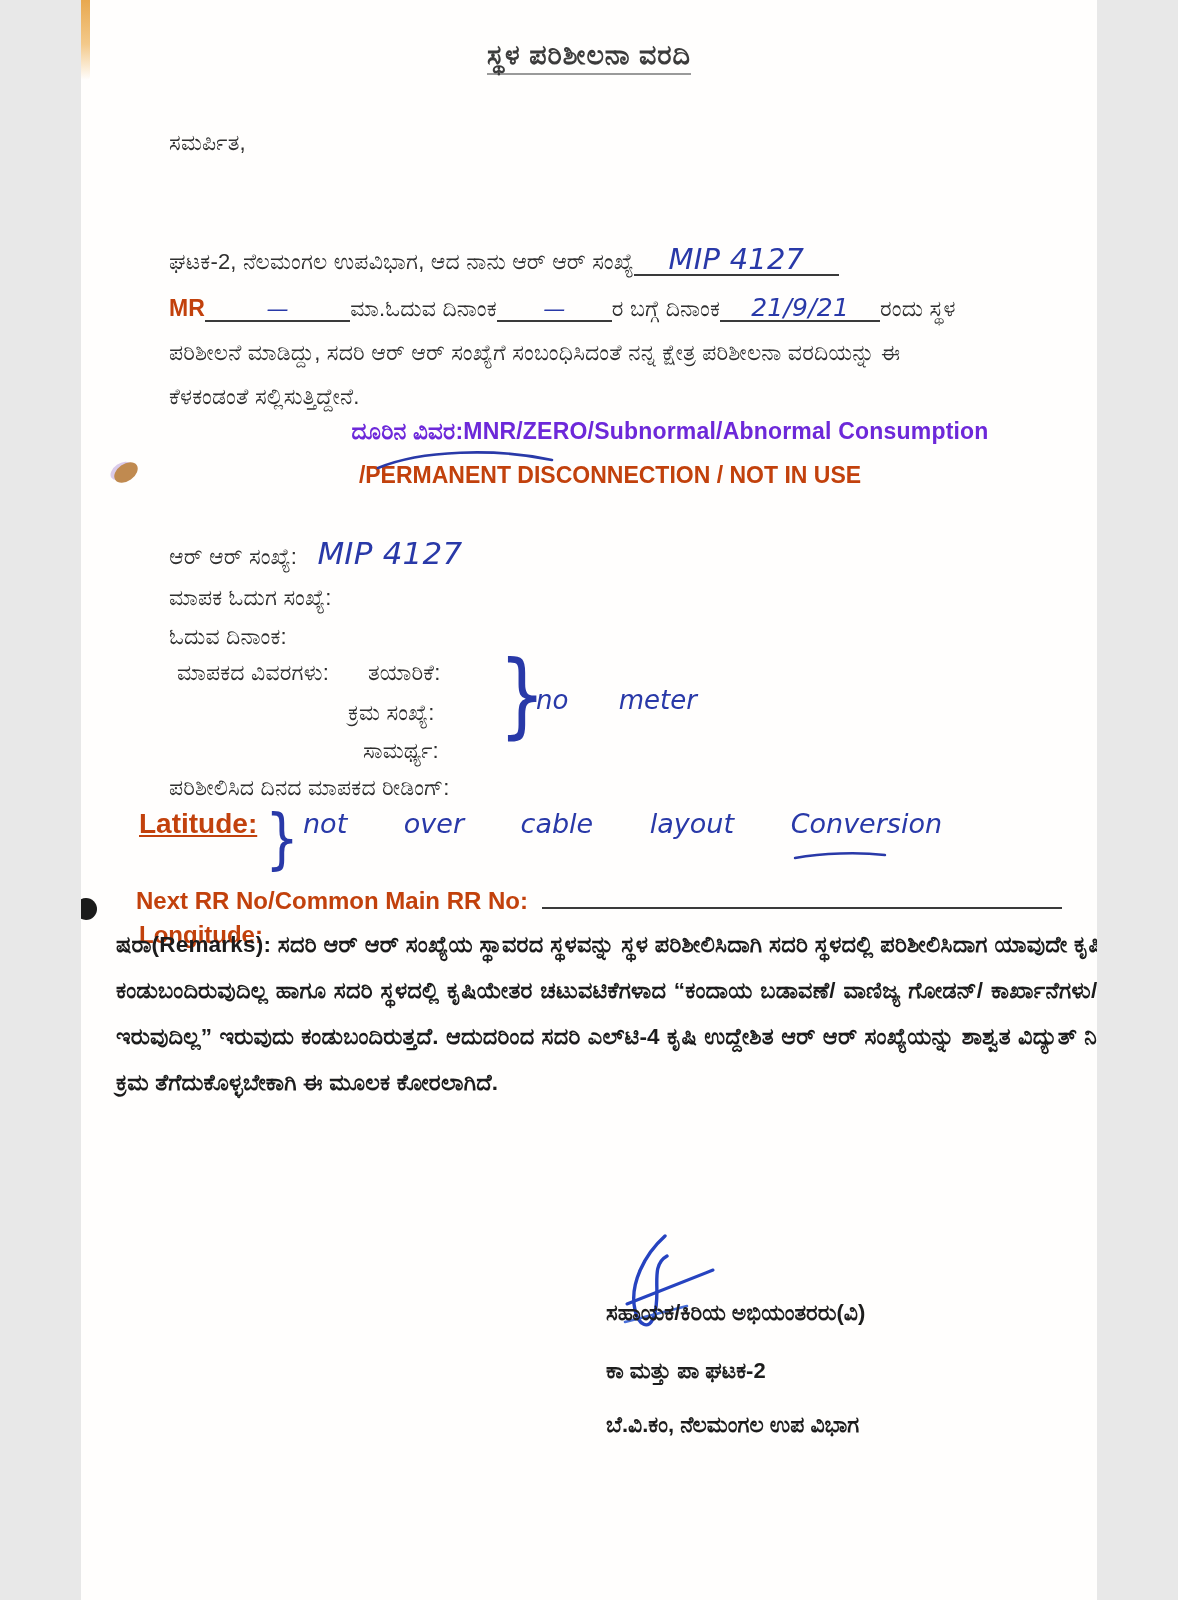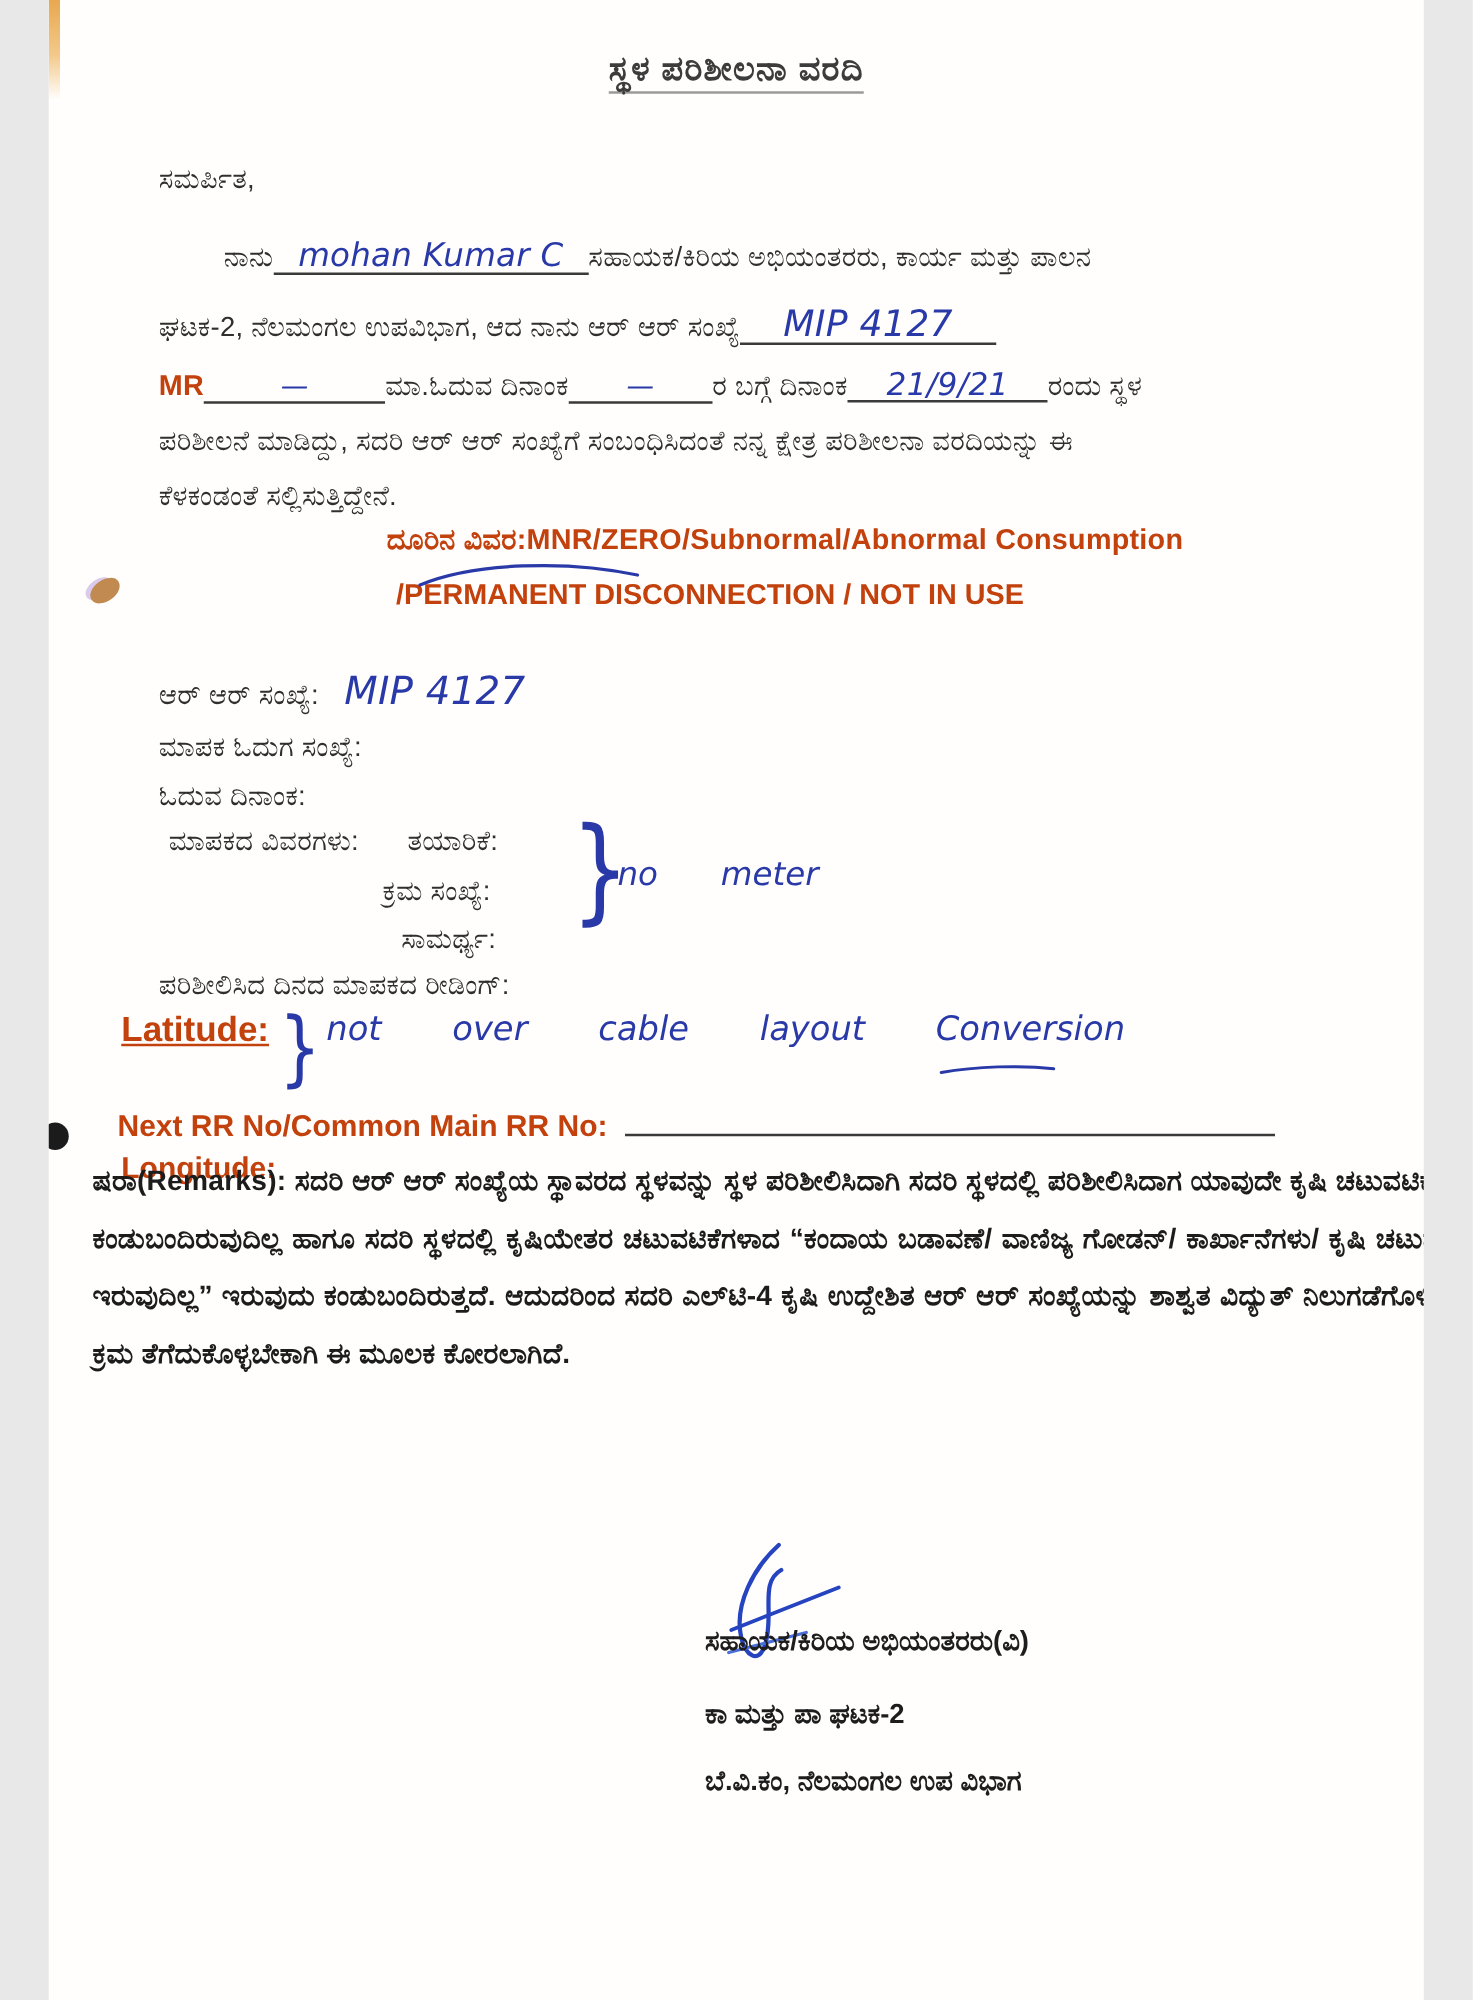--- a/index.html
+++ b/index.html
@@ -1,24 +1,24 @@
 <!DOCTYPE html>
 <html><head>
 <meta charset="utf-8">
 <style>
   html,body{margin:0;padding:0;background:#e8e8e8;}
   #page{
-    position:relative;width:1100px;height:1600px;margin:0 auto;
+    position:relative;width:1016px;height:1600px;margin:0 auto;
     background:#fffefd;overflow:hidden;
     font-family:"Liberation Sans","DejaVu Sans",sans-serif;
     color:#2e2e2e;
   }
   .abs{position:absolute;}
   .kn{font-size:22px;font-weight:500;color:#2f2f2f;letter-spacing:0.2px;}
-  .kn-b{font-weight:700;color:#c2410c;}
+  .kn-b{font-weight:700;color:#6d28d9;}
   .latin-b{font-size:23px;font-weight:700;color:#c2410c;}
   .title{
     width:100%;text-align:center;font-size:27px;font-weight:700;color:#3c3c3c;
     letter-spacing:1px;
   }
   .title span{border-bottom:2px solid #9a9a9a;padding-bottom:3px;}
   .hw{
     font-style:italic;color:#2939a8;
     font-family:"DejaVu Sans","Liberation Sans",sans-serif;
   }
@@ -64,23 +64,20 @@
   <div class="abs edge-sliver"></div>
   <div class="abs smudge"></div>
   <div class="abs ink-dot"></div>
 
   <div class="abs title" style="top:40px;left:0;">
     <span>ಸ್ಥಳ ಪರಿಶೀಲನಾ ವರದಿ</span>
   </div>
 
   <div class="abs kn" style="top:130px;left:88px;">ಸಮರ್ಪಿತ,</div>
 
-  <div class="abs kn" style="top:192px;left:140px;white-space:nowrap;">
-    <span>ನಾನು</span><span class="blank" style="width:252px;"><span class="hw" style="font-size:26px;">mohan Kumar C</span></span><span>ಸಹಾಯಕ/ಕಿರಿಯ ಅಭಿಯಂತರರು, ಕಾರ್ಯ ಮತ್ತು ಪಾಲನ</span>
-  </div>
 
   <div class="abs kn" style="top:245px;left:88px;white-space:nowrap;">
     <span>ಘಟಕ-2, ನೆಲಮಂಗಲ ಉಪವಿಭಾಗ, ಆದ ನಾನು ಆರ್ ಆರ್ ಸಂಖ್ಯೆ</span><span class="blank" style="width:205px;"><span class="hw" style="font-size:29px;">MIP 4127</span></span>
   </div>
 
   <div class="abs kn" style="top:295px;left:88px;white-space:nowrap;">
     <span class="latin-b">MR</span><span class="blank" style="width:145px;"><span class="hw">—</span></span><span>ಮಾ.ಓದುವ ದಿನಾಂಕ</span><span class="blank" style="width:115px;"><span class="hw">—</span></span><span>ರ ಬಗ್ಗೆ ದಿನಾಂಕ</span><span class="blank" style="width:160px;"><span class="hw" style="font-size:25px;">21/9/21</span></span><span>ರಂದು ಸ್ಥಳ</span>
   </div>
 
   <div class="abs kn" style="top:340px;left:88px;width:1020px;">ಪರಿಶೀಲನೆ ಮಾಡಿದ್ದು, ಸದರಿ ಆರ್ ಆರ್ ಸಂಖ್ಯೆಗೆ ಸಂಬಂಧಿಸಿದಂತೆ ನನ್ನ ಕ್ಷೇತ್ರ ಪರಿಶೀಲನಾ ವರದಿಯನ್ನು ಈ</div>

